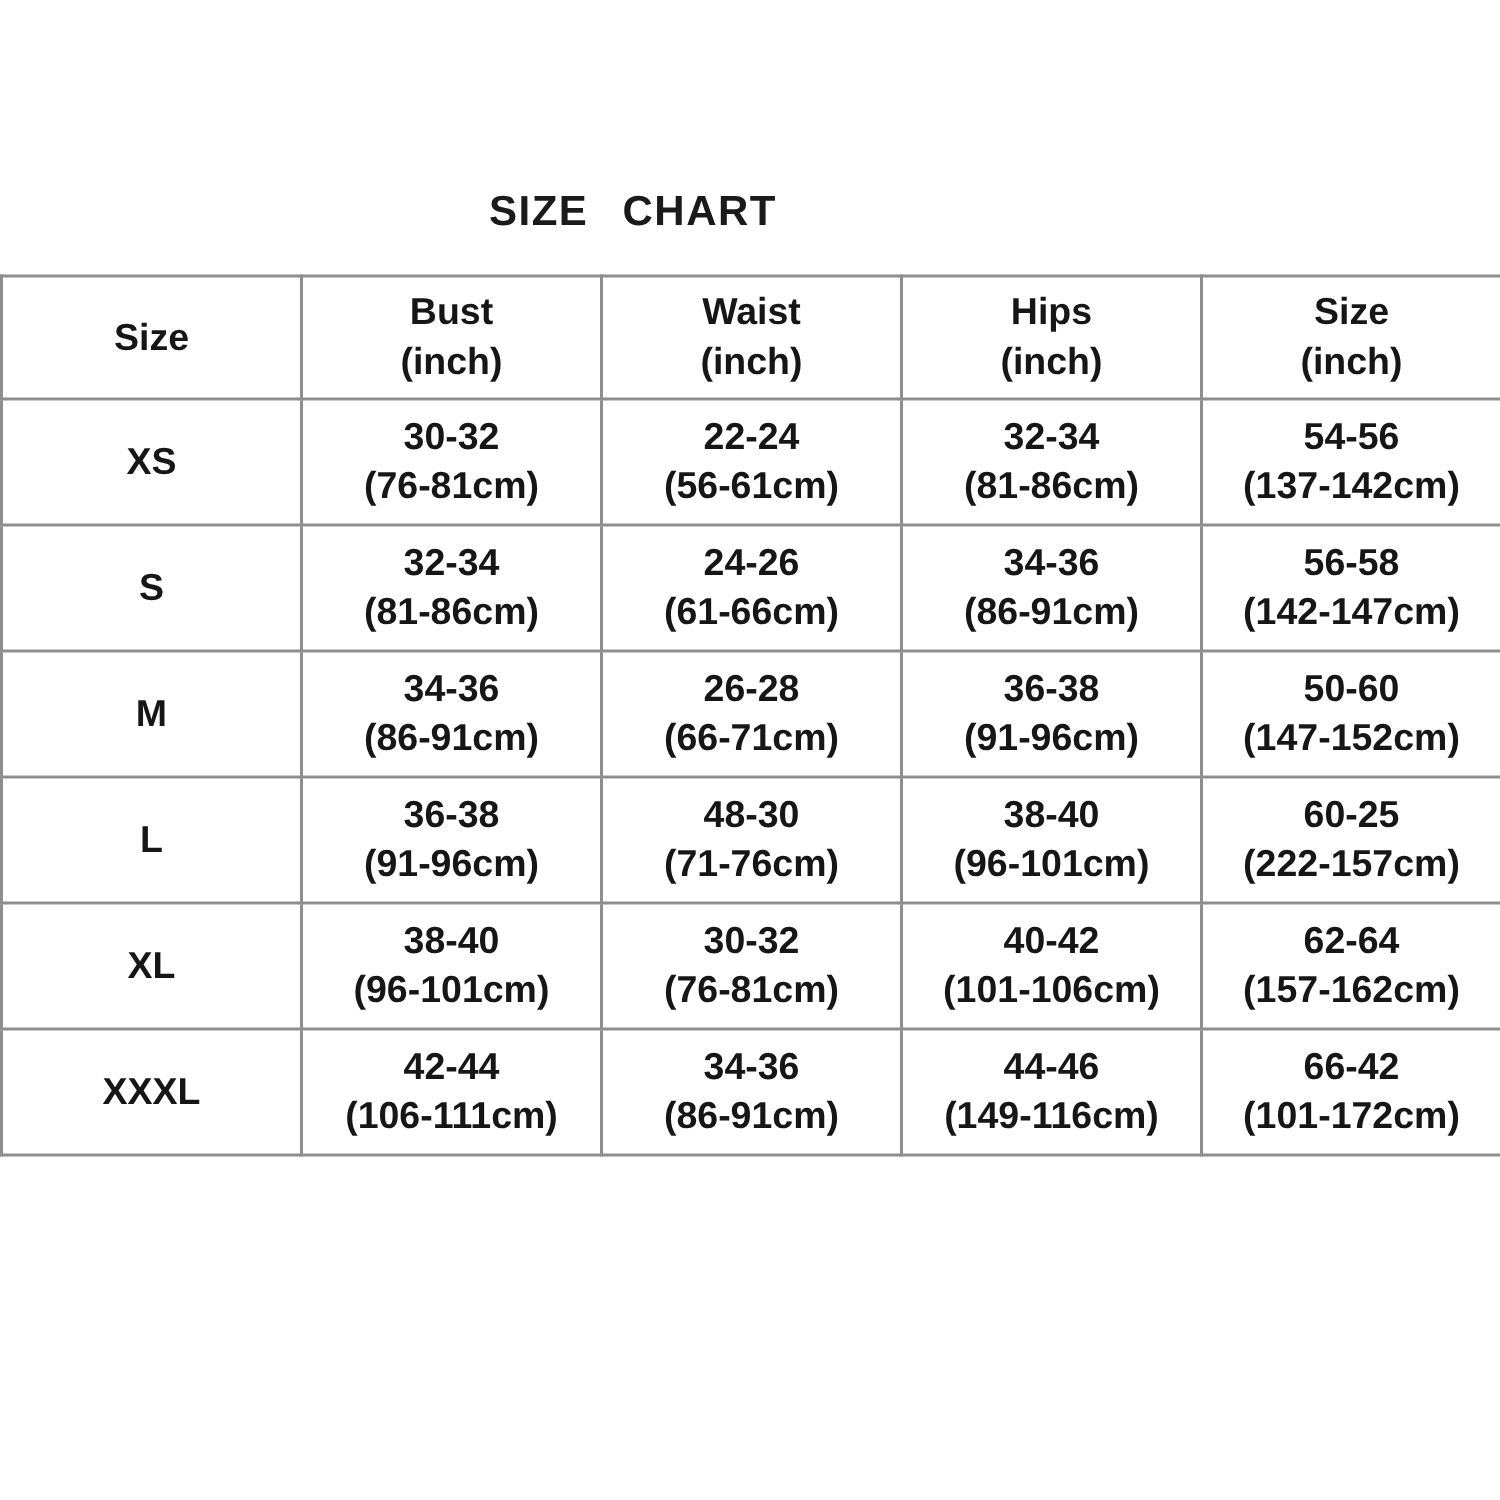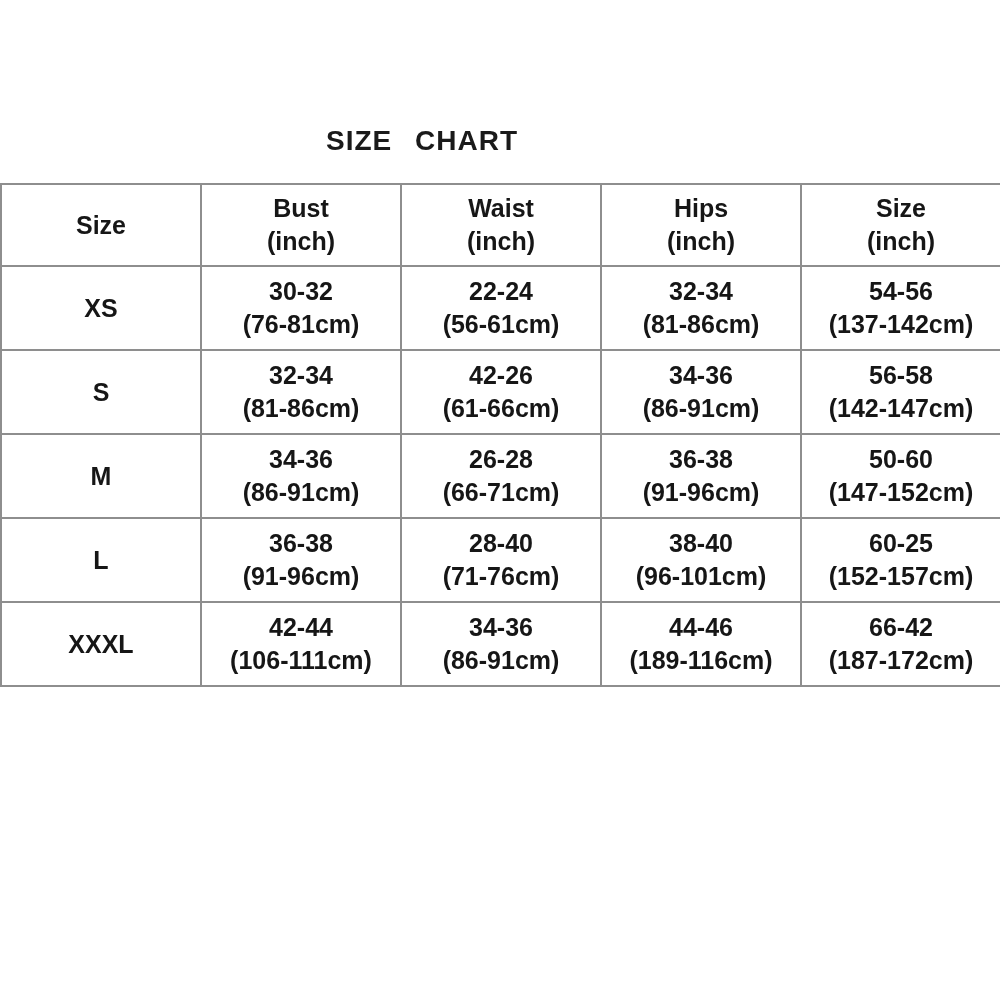--- a/index.html
+++ b/index.html
@@ -110,21 +110,21 @@
           <div class="line">(137-142cm)</div>
         </td>
       </tr>
       <tr>
         <td>S</td>
         <td>
           <div class="line">32-34</div>
           <div class="line">(81-86cm)</div>
         </td>
         <td>
-          <div class="line">42-26</div>
+          <div class="line">24-26</div>
           <div class="line">(61-66cm)</div>
         </td>
         <td>
           <div class="line">34-36</div>
           <div class="line">(86-91cm)</div>
         </td>
         <td>
           <div class="line">56-58</div>
           <div class="line">(142-147cm)</div>
         </td>
@@ -148,47 +148,66 @@
           <div class="line">(147-152cm)</div>
         </td>
       </tr>
       <tr>
         <td>L</td>
         <td>
           <div class="line">36-38</div>
           <div class="line">(91-96cm)</div>
         </td>
         <td>
-          <div class="line">28-40</div>
+          <div class="line">48-30</div>
           <div class="line">(71-76cm)</div>
         </td>
         <td>
           <div class="line">38-40</div>
           <div class="line">(96-101cm)</div>
         </td>
         <td>
           <div class="line">60-25</div>
-          <div class="line">(152-157cm)</div>
+          <div class="line">(222-157cm)</div>
+        </td>
+      </tr>
+      <tr>
+        <td>XL</td>
+        <td>
+          <div class="line">38-40</div>
+          <div class="line">(96-101cm)</div>
+        </td>
+        <td>
+          <div class="line">30-32</div>
+          <div class="line">(76-81cm)</div>
+        </td>
+        <td>
+          <div class="line">40-42</div>
+          <div class="line">(101-106cm)</div>
+        </td>
+        <td>
+          <div class="line">62-64</div>
+          <div class="line">(157-162cm)</div>
         </td>
       </tr>
       <tr>
         <td>XXXL</td>
         <td>
           <div class="line">42-44</div>
           <div class="line">(106-111cm)</div>
         </td>
         <td>
           <div class="line">34-36</div>
           <div class="line">(86-91cm)</div>
         </td>
         <td>
           <div class="line">44-46</div>
-          <div class="line">(189-116cm)</div>
+          <div class="line">(149-116cm)</div>
         </td>
         <td>
           <div class="line">66-42</div>
-          <div class="line">(187-172cm)</div>
+          <div class="line">(101-172cm)</div>
         </td>
       </tr>
     </tbody>
   </table>
 
 </div>
 
 </body></html>

